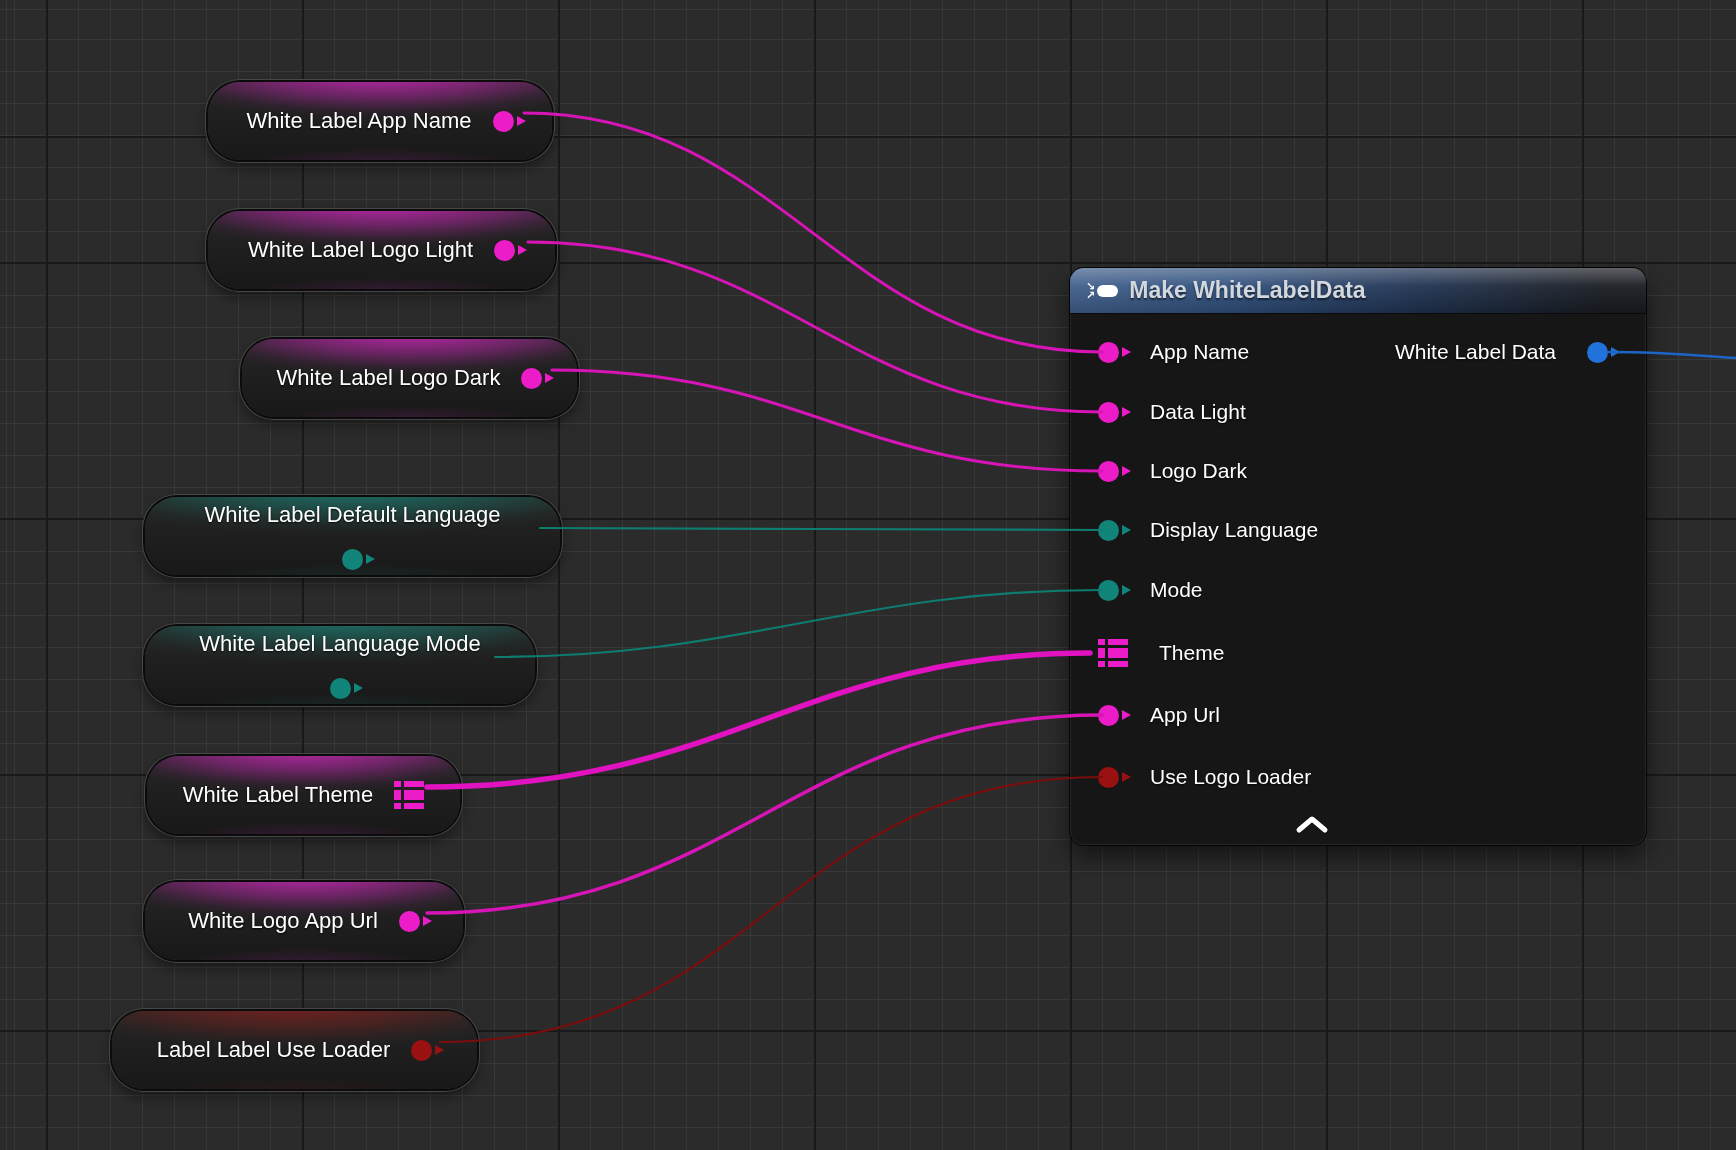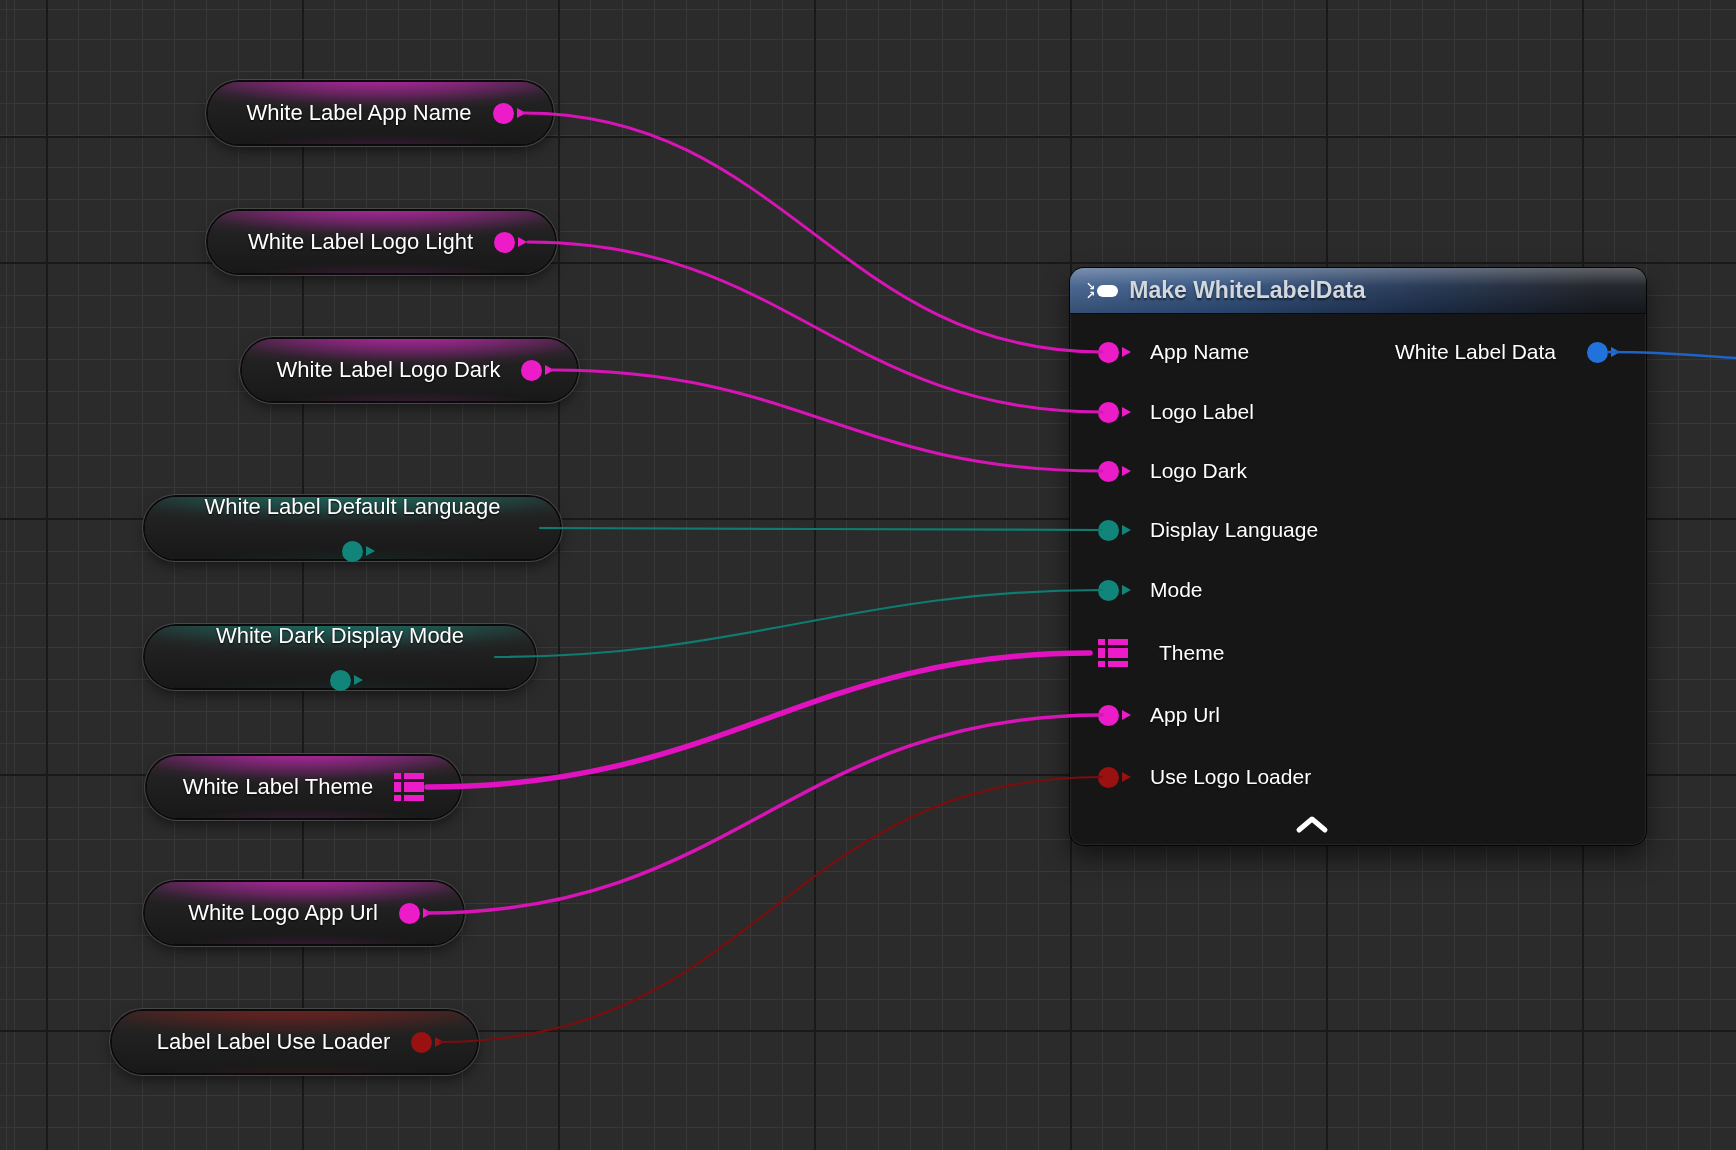--- a/index.html
+++ b/index.html
@@ -23,21 +23,21 @@
   svg.wires{position:absolute;inset:0;pointer-events:none;z-index:5;}
   svg.wires path{fill:none;stroke-linecap:round;}
   .w-mag{stroke:#d714b6;stroke-width:3;}
   .w-mag-med{stroke:#d714b6;stroke-width:3.5;}
   .w-mag-thick{stroke:#e112c0;stroke-width:5.5;}
   .w-teal{stroke:#0e7c70;stroke-width:2.2;}
   .w-red{stroke:#7c0d0d;stroke-width:2.2;}
   .w-blue{stroke:#1d64c6;stroke-width:2.6;}
   
   .getter{
-    position:absolute;height:62px;border-radius:32px;
+    position:absolute;height:78px;border-radius:32px;
     display:flex;align-items:center;justify-content:center;gap:21px;
     box-shadow:0 0 0 2px #0b0b0b,0 0 0 3px #474747,0 6px 14px rgba(0,0,0,.55);
     z-index:2;
   }
   .getter .glabel{
     color:#ffffff;font-size:22px;white-space:nowrap;
     text-shadow:0 1px 2px rgba(0,0,0,.85);
   }
   .glow-mag{background:
     radial-gradient(95% 80% at 50% -14%,rgba(209,38,190,.95) 0%,rgba(209,38,190,.42) 40%,rgba(209,38,190,.07) 64%,rgba(0,0,0,0) 76%),
@@ -108,21 +108,21 @@
   </div>
   <div class="getter glow-mag" style="left:242px;top:339px;width:335px;">
     <span class="glabel">White Label Logo Dark</span>
     <span class="pin c-mag"></span>
   </div>
   <div class="getter glow-teal" style="left:145px;top:497px;width:415px;">
     <span class="glabel">White Label Default Language</span>
     <span class="pin c-teal"></span>
   </div>
   <div class="getter glow-teal" style="left:145px;top:626px;width:390px;">
-    <span class="glabel">White Dark Display Mode</span>
+    <span class="glabel">White Label Language Mode</span>
     <span class="pin c-teal"></span>
   </div>
   <div class="getter glow-mag" style="left:147px;top:756px;width:313px;">
     <span class="glabel">White Label Theme</span>
     <span class="structpin">
       <svg width="30" height="28" viewBox="0 0 30 28">
         <rect x="0" y="0" width="7" height="6"></rect>
           <rect x="10" y="0" width="20" height="6"></rect>
         <rect x="0" y="9" width="7" height="10"></rect>
           <rect x="10" y="9" width="20" height="10"></rect>
@@ -151,21 +151,21 @@
       </span>
       <span class="mk-title">Make WhiteLabelData</span>
     </div>
 
     <div class="mrow" style="top:67px">
       <span class="pin c-mag"></span>
       <span class="mlabel">App Name</span>
     </div>
     <div class="mrow" style="top:127px">
       <span class="pin c-mag"></span>
-      <span class="mlabel">Logo Label</span>
+      <span class="mlabel">Data Light</span>
     </div>
     <div class="mrow" style="top:186px">
       <span class="pin c-mag"></span>
       <span class="mlabel">Logo Dark</span>
     </div>
     <div class="mrow" style="top:245px">
       <span class="pin c-teal"></span>
       <span class="mlabel">Display Language</span>
     </div>
     <div class="mrow" style="top:305px">

